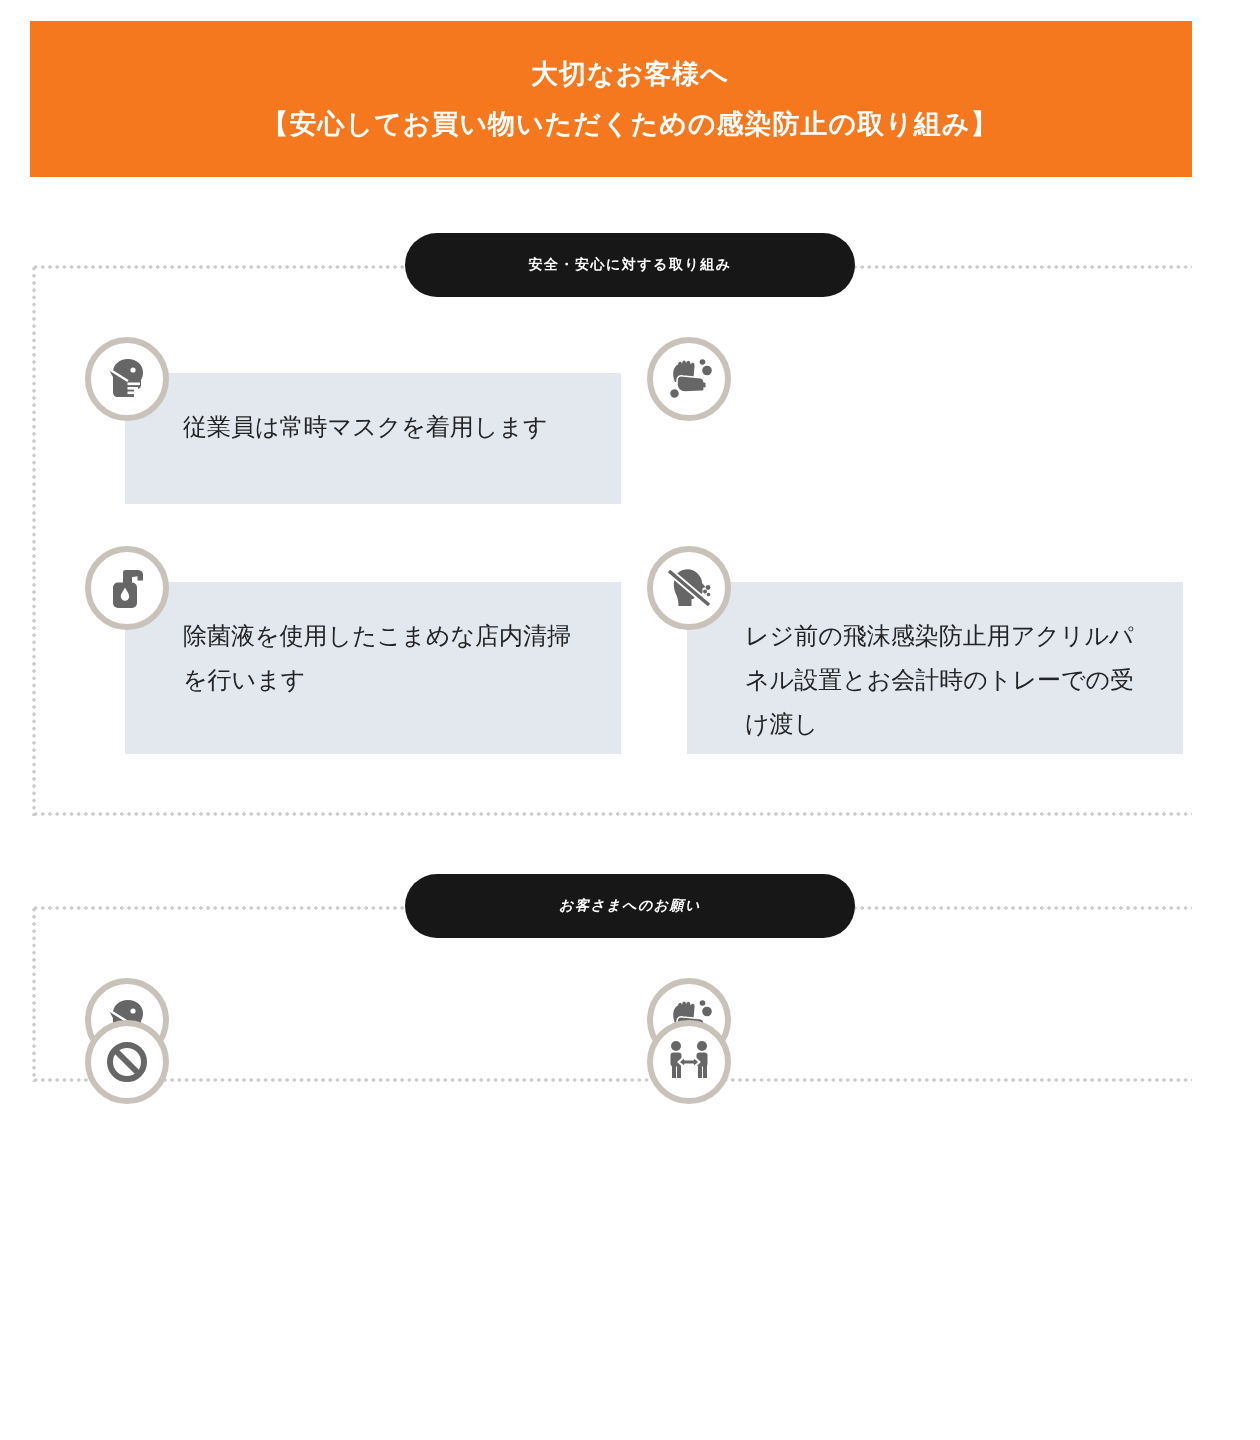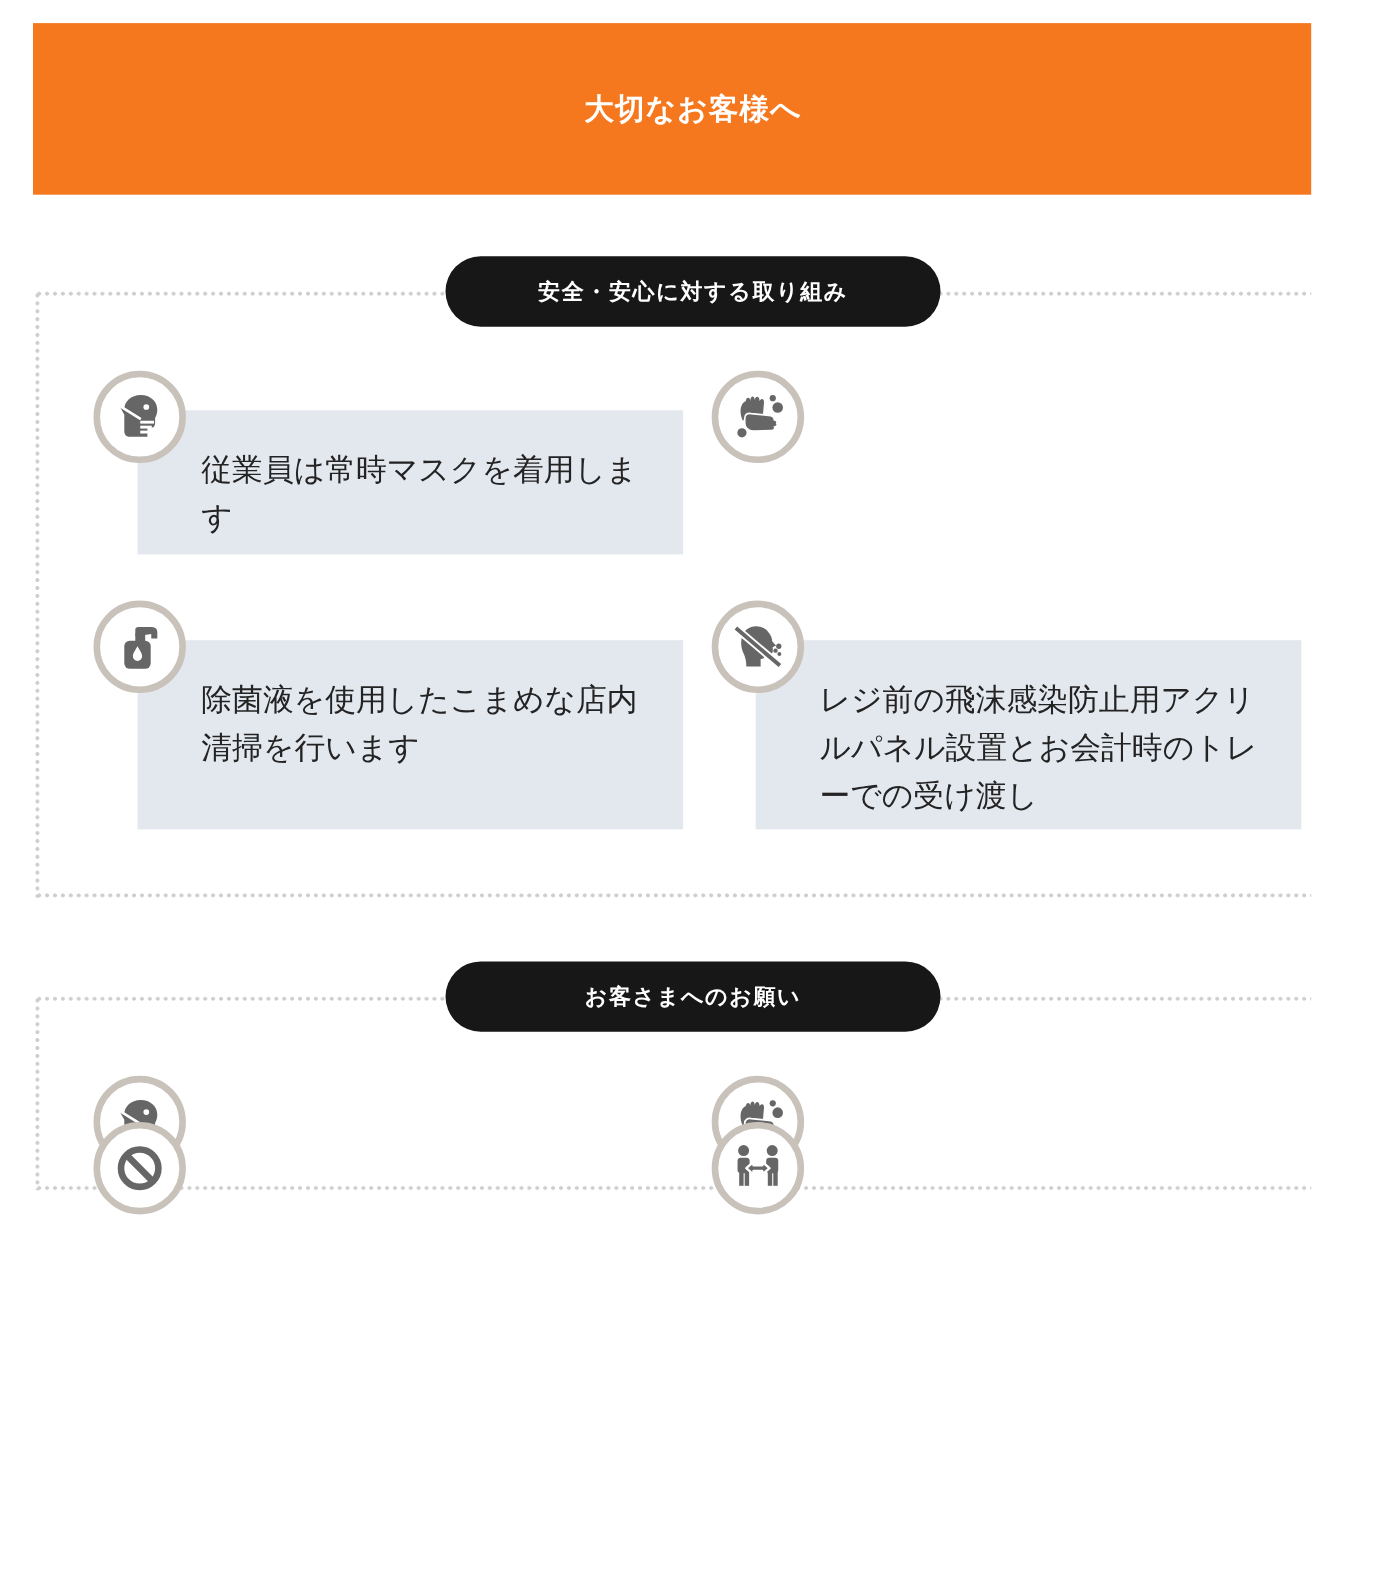--- a/index.html
+++ b/index.html
@@ -53,32 +53,32 @@
     background-image:
       radial-gradient(circle, var(--dot-gray) 1.5px, transparent 1.9px),
       radial-gradient(circle, var(--dot-gray) 1.5px, transparent 1.9px),
       radial-gradient(circle, var(--dot-gray) 1.5px, transparent 1.9px),
       radial-gradient(circle, var(--dot-gray) 1.5px, transparent 1.9px);
     background-size:7.2px 4px, 7.2px 4px, 4px 7.2px, 4px 7.2px;
     background-position:0 0, 0 100%, 0 0, 100% 0;
     background-repeat:repeat-x, repeat-x, repeat-y, repeat-y;
   }
   .panel-1{margin-top:88px;}
-  .panel-2{margin-top:90px;}
+  .panel-2{margin-top:90px;font-style:italic;}
   .pill{
     position:absolute;
     top:-32px;
     left:50%;
     transform:translateX(-50%);
     width:450px;
     height:64px;
     border-radius:32px;
     background:var(--pill-black);
     color:#ffffff;
-    font-size:20px;
+    font-size:14px;
     font-weight:600;
     letter-spacing:1.5px;
     display:flex;
     align-items:center;
     justify-content:center;
     white-space:nowrap;
   }
   .grid{
     display:grid;
     grid-template-columns:1fr 1fr;
@@ -90,21 +90,21 @@
     position:relative;
     display:flex;
     flex-direction:column;
   }
   .bubble{
     flex:1;
     margin:36px 0 0 40px;
     min-height:131px;
     background:var(--bubble-gray);
     padding:32px 28px 8px 58px;
-    font-size:28px;
+    font-size:24px;
     font-weight:500;
     line-height:44px;
     color:var(--text-dark);
   }
   .icon-circle{
     position:absolute;
     left:0;
     top:0;
     width:84px;
     height:84px;
@@ -123,20 +123,21 @@
   }
   .glyph{fill:var(--icon-gray);}
 </style>
 </head>
 <body>
 
 <div class="page">
 
   <header class="banner">
     <div class="line">大切なお客様へ</div>
+    <div class="line">【安心してお買い物いただくための感染防止の取り組み】</div>
   </header>
 
   <section class="panel panel-1">
     <div class="pill">安全・安心に対する取り組み</div>
     <div class="grid">
   <div class="item">
     <div class="icon-circle">
 
       <svg viewBox="0 0 48 48" aria-hidden="true">
         <path class="glyph" d="M25 4 C16 4 10 10 10 17 L5 13 L10 22 L10 37 C10 40 12 42 14.5 42 L31 42 L31 34 L34 34 C36.5 34 38 32.5 38 30 L38 25 C39.3 22.8 40 20.3 40 17.5 C40 9.5 33.5 4 25 4 Z"></path>

